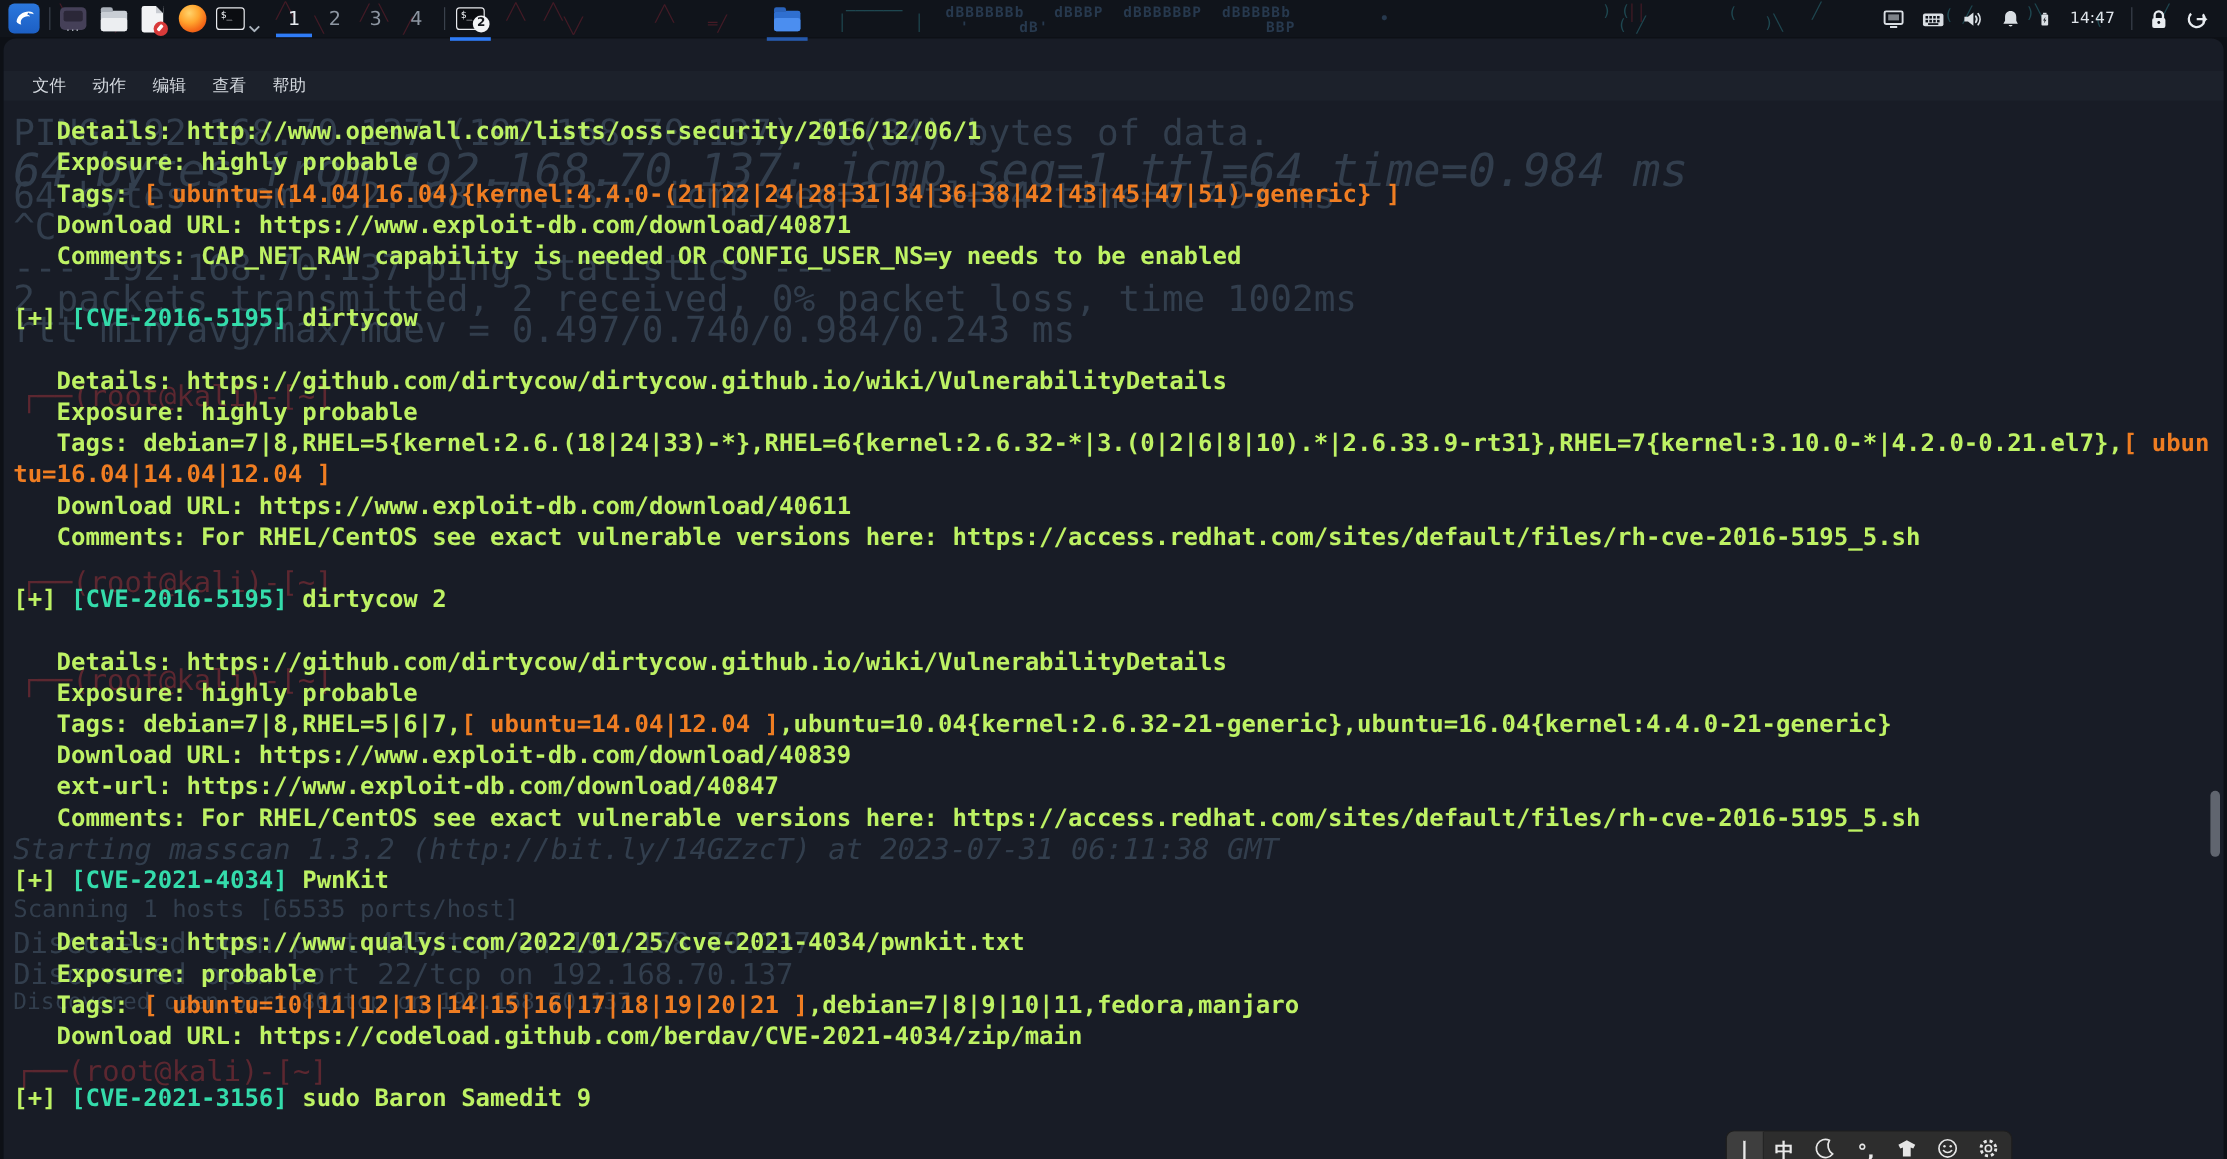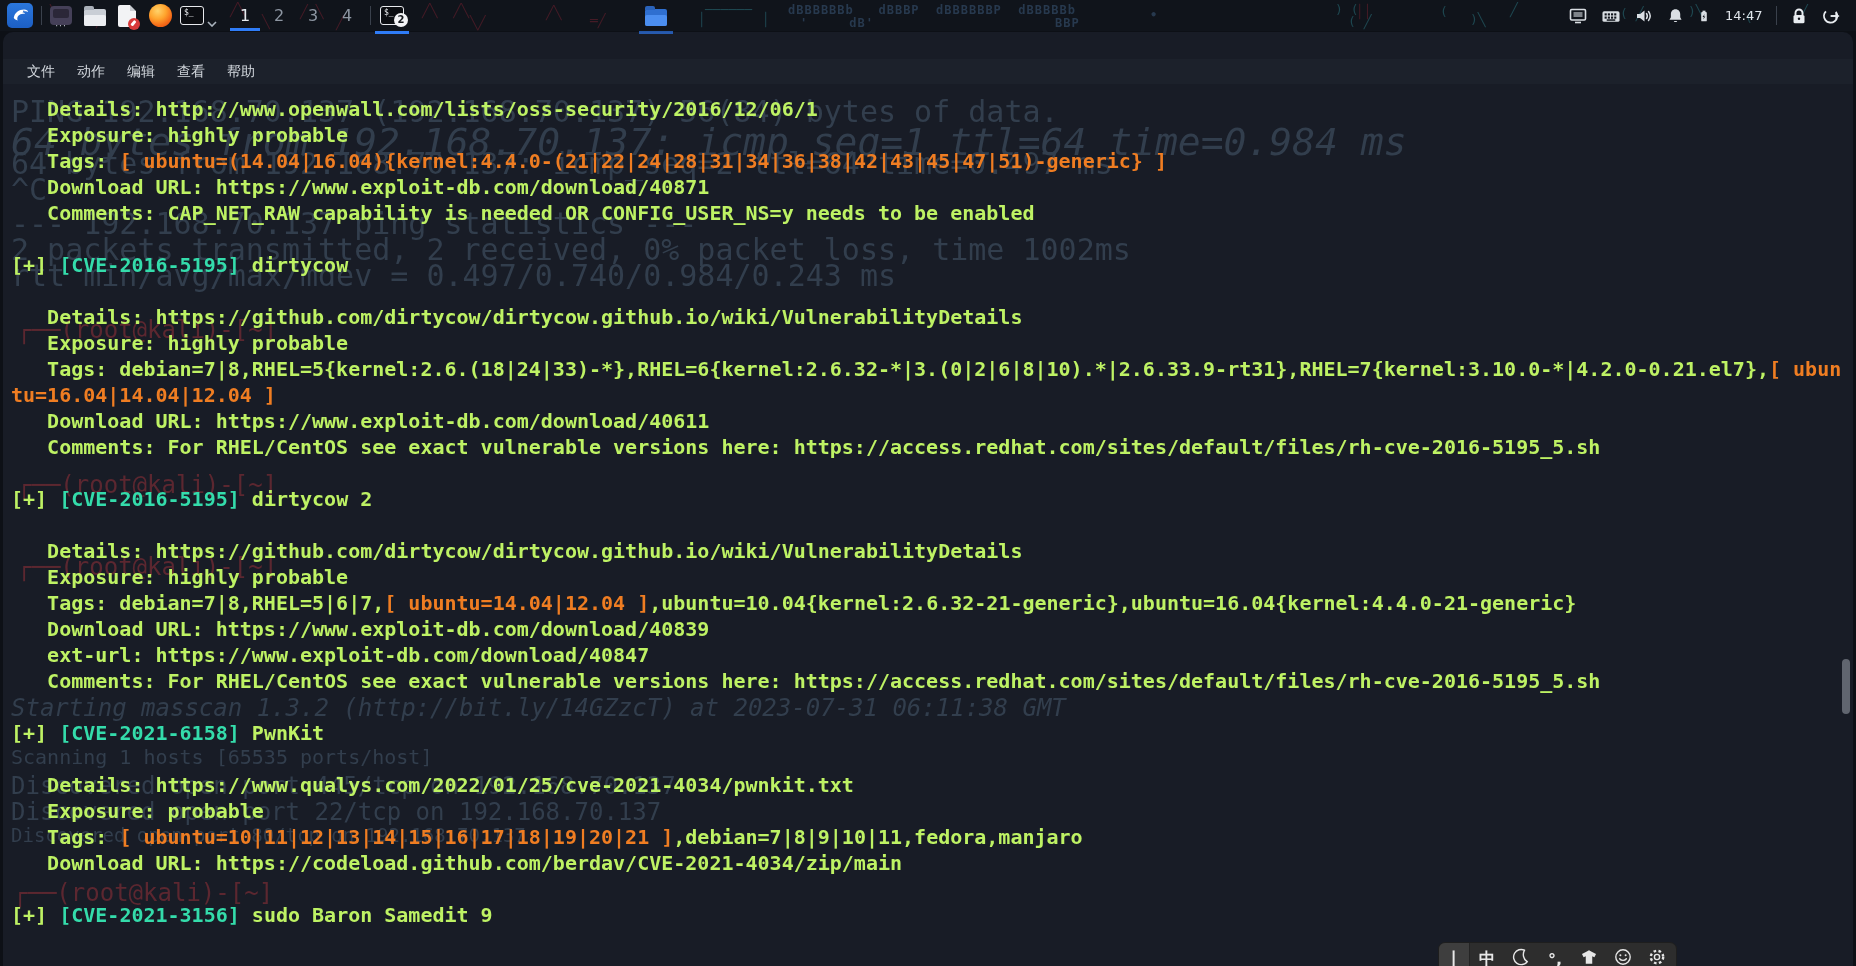--- a/index.html
+++ b/index.html
@@ -311,21 +311,21 @@
         <div class="tline"></div>
         <div class="tline"><span class="seg-fg">[+] </span><span class="seg-teal">[CVE-2016-5195]</span><span class="seg-fg"> dirtycow 2</span></div>
         <div class="tline"></div>
         <div class="tline"><span class="seg-fg">   Details: https://github.com/dirtycow/dirtycow.github.io/wiki/VulnerabilityDetails</span></div>
         <div class="tline"><span class="seg-fg">   Exposure: highly probable</span></div>
         <div class="tline"><span class="seg-fg">   Tags: debian=7|8,RHEL=5|6|7,</span><span class="seg-orange">[ ubuntu=14.04|12.04 ]</span><span class="seg-fg">,ubuntu=10.04{kernel:2.6.32-21-generic},ubuntu=16.04{kernel:4.4.0-21-generic}</span></div>
         <div class="tline"><span class="seg-fg">   Download URL: https://www.exploit-db.com/download/40839</span></div>
         <div class="tline"><span class="seg-fg">   ext-url: https://www.exploit-db.com/download/40847</span></div>
         <div class="tline"><span class="seg-fg">   Comments: For RHEL/CentOS see exact vulnerable versions here: https://access.redhat.com/sites/default/files/rh-cve-2016-5195_5.sh</span></div>
         <div class="tline"></div>
-        <div class="tline"><span class="seg-fg">[+] </span><span class="seg-teal">[CVE-2021-6158]</span><span class="seg-fg"> PwnKit</span></div>
+        <div class="tline"><span class="seg-fg">[+] </span><span class="seg-teal">[CVE-2021-4034]</span><span class="seg-fg"> PwnKit</span></div>
         <div class="tline"></div>
         <div class="tline"><span class="seg-fg">   Details: https://www.qualys.com/2022/01/25/cve-2021-4034/pwnkit.txt</span></div>
         <div class="tline"><span class="seg-fg">   Exposure: probable</span></div>
         <div class="tline"><span class="seg-fg">   Tags: </span><span class="seg-orange">[ ubuntu=10|11|12|13|14|15|16|17|18|19|20|21 ]</span><span class="seg-fg">,debian=7|8|9|10|11,fedora,manjaro</span></div>
         <div class="tline"><span class="seg-fg">   Download URL: https://codeload.github.com/berdav/CVE-2021-4034/zip/main</span></div>
         <div class="tline"></div>
         <div class="tline"><span class="seg-fg">[+] </span><span class="seg-teal">[CVE-2021-3156]</span><span class="seg-fg"> sudo Baron Samedit 9</span></div>
       </div>
     <div class="scroll-thumb"></div>
   </div>

